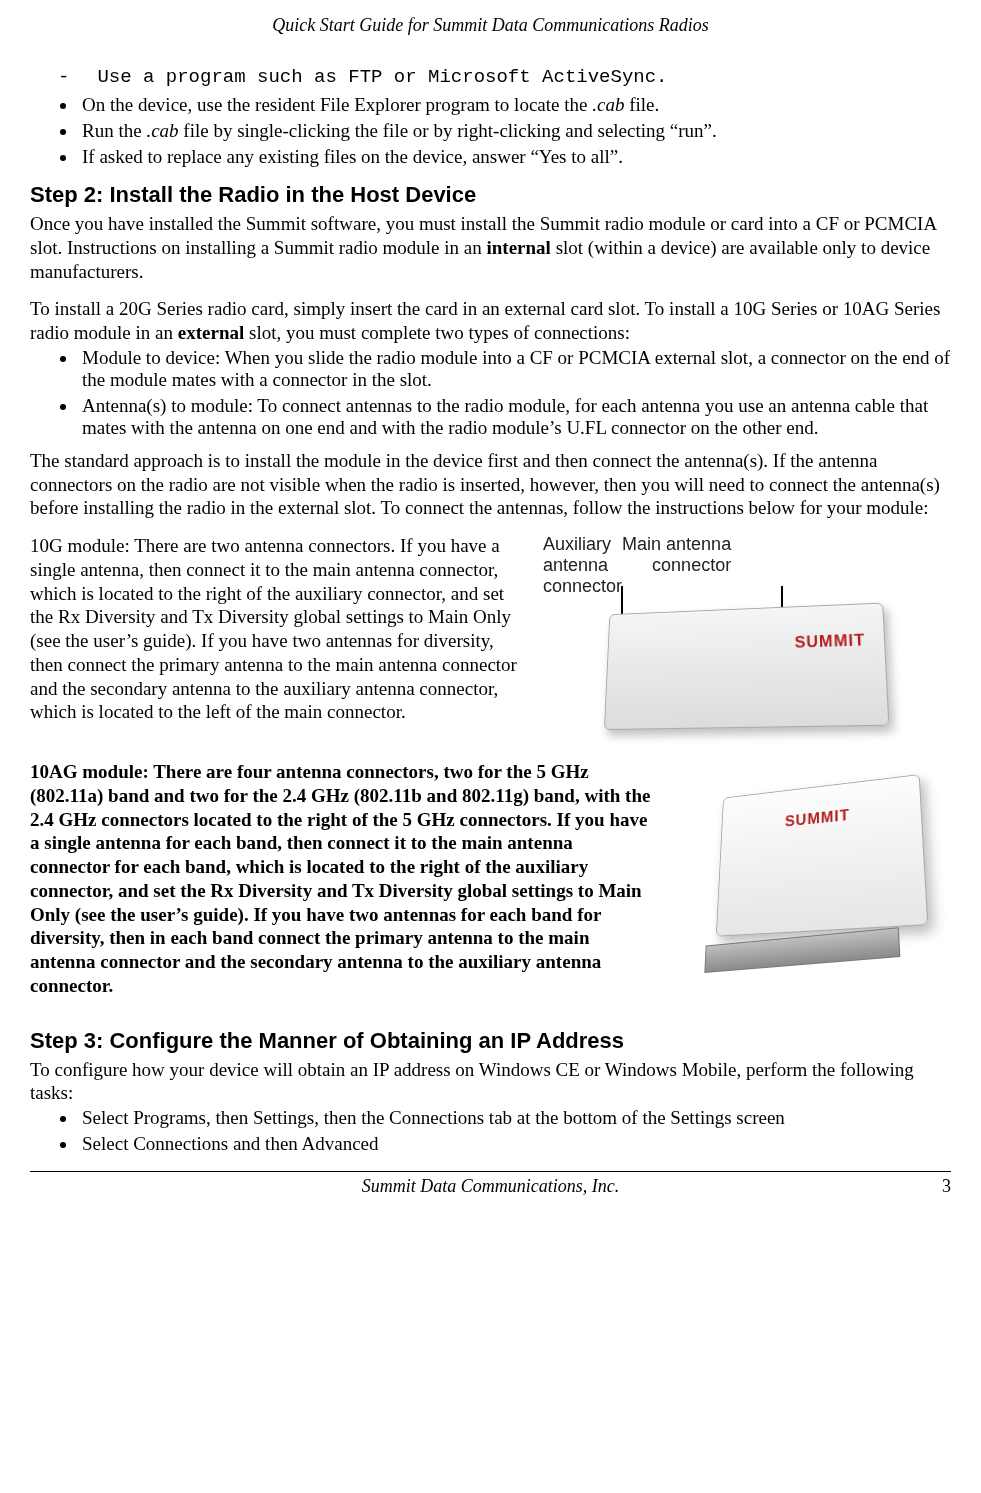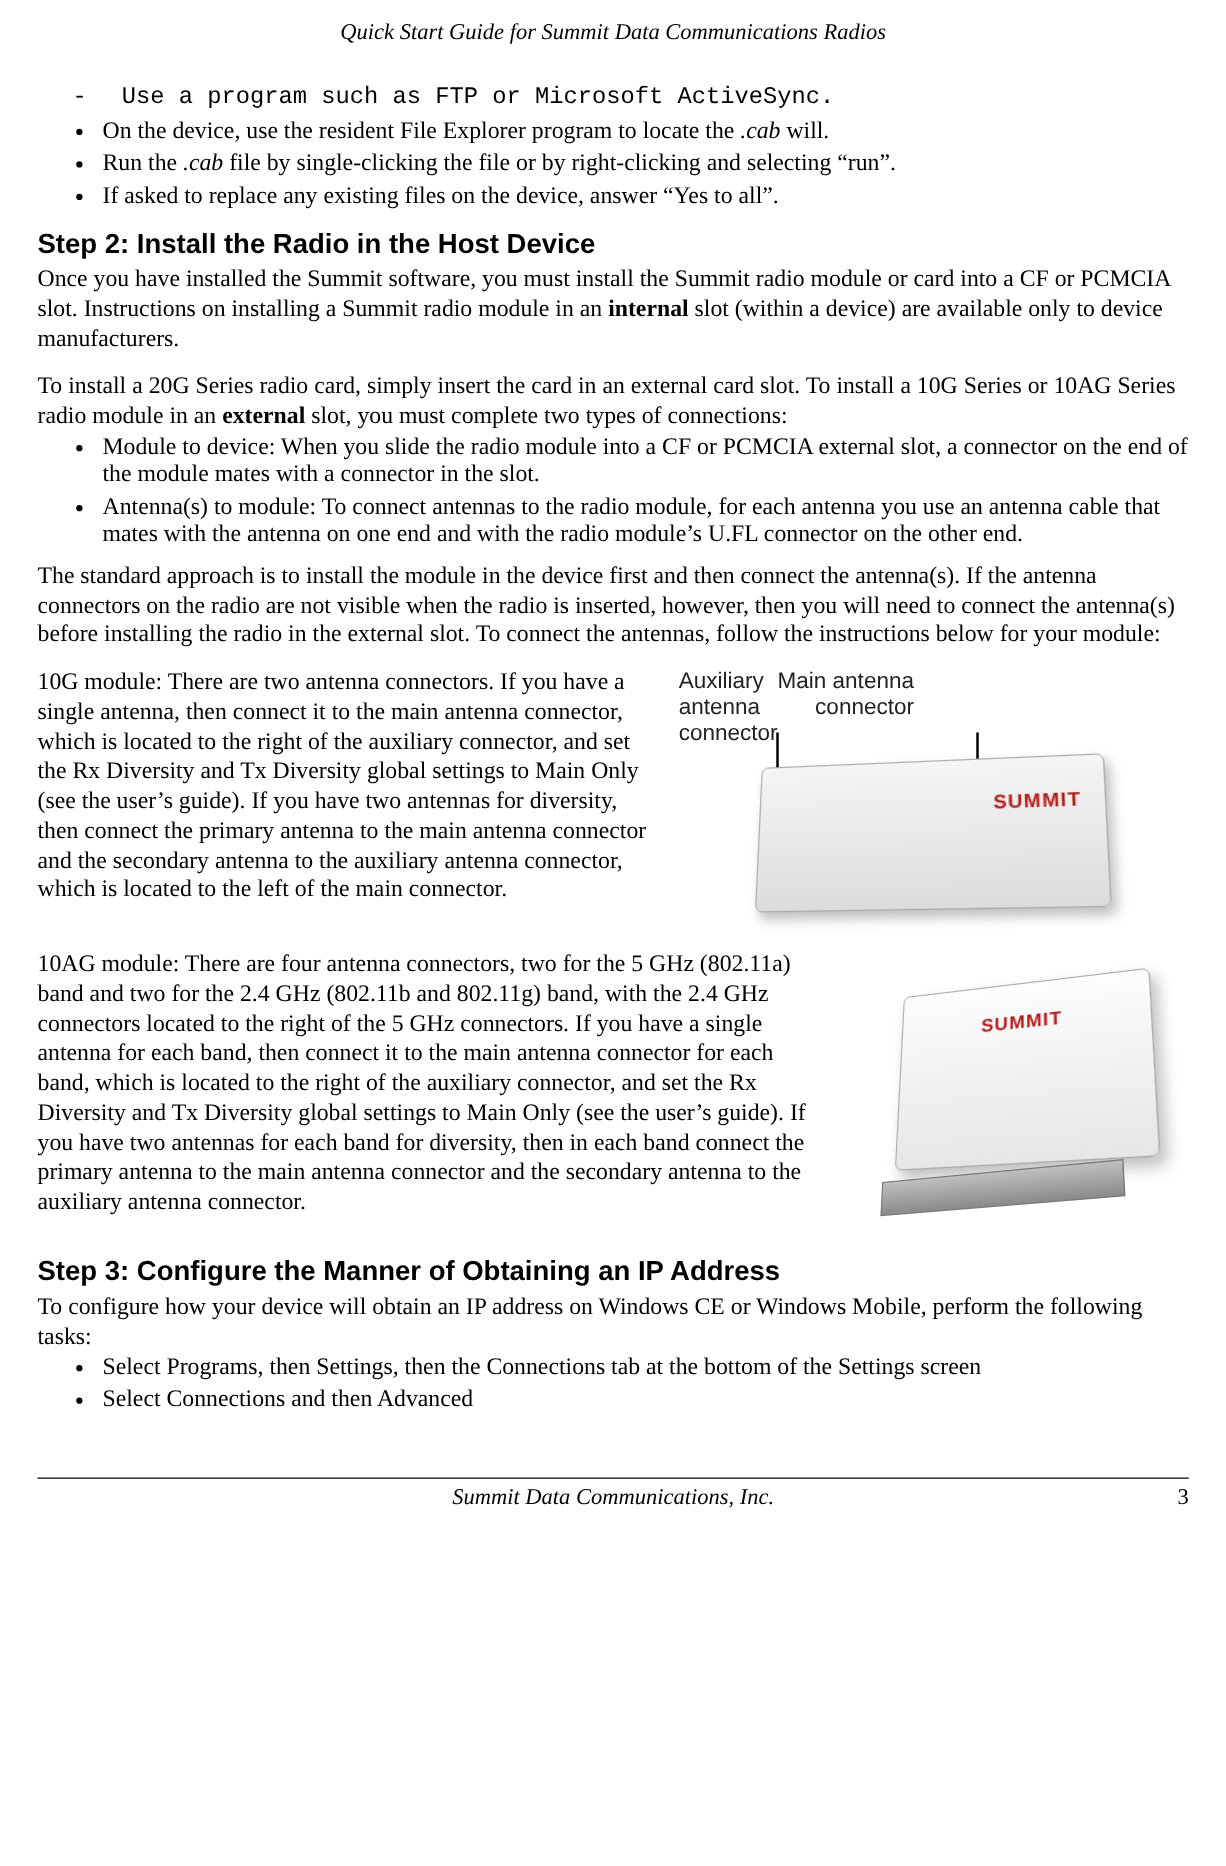--- a/index.html
+++ b/index.html
@@ -103,20 +103,21 @@
     position: absolute;
     background: #000;
   }
   .fig10g .l1 { left:90px; top:52px; width:2px; height:32px; }
   .fig10g .l2 { left:250px; top:52px; width:2px; height:32px; }
 
   .flex10ag {
     display: flex;
     gap: 25px;
     margin-bottom: 16px;
+    font-weight: bold;
   }
   .flex10ag .text { flex: 1 1 auto; }
 
   .fig10ag {
     width: 270px;
     height: 190px;
     flex: 0 0 auto;
     position: relative;
   }
   .fig10ag .card {
@@ -144,21 +145,21 @@
     position: absolute;
     left: 16px; bottom: -16px;
     width: 200px; height: 28px;
     background: linear-gradient(#bfbfbf,#8a8a8a);
     border: 1px solid #777;
     transform: perspective(600px) rotateX(18deg) rotateY(-16deg);
   }
 
   .footer-rule {
     border-top: 1px solid #000;
-    margin-top: 51px;
+    margin-top: 16px;
     padding-top: 4px;
     display: flex;
     justify-content: space-between;
     align-items: baseline;
   }
   .footer-center {
     flex: 1;
     text-align: center;
     font-style: italic;
     font-size: 18px;
@@ -176,21 +177,21 @@
 <div class="page">
 
   <div class="running-header">Quick Start Guide for Summit Data Communications Radios</div>
 
   <div class="sub-dash">
     <span>Use a program such as FTP or Microsoft ActiveSync.</span>
   </div>
 
   <ul class="bullets">
     <li>
-      <span>On the device, use the resident File Explorer program to locate the </span><span class="ital">.cab</span><span> will.</span>
+      <span>On the device, use the resident File Explorer program to locate the </span><span class="ital">.cab</span><span> file.</span>
     </li>
     <li>
       <span>Run the </span><span class="ital">.cab</span><span> file by single-clicking the file or by right-clicking and selecting “run”.</span>
     </li>
     <li>
       <span>If asked to replace any existing files on the device, answer “Yes to all”.</span>
     </li>
   </ul>
 
   <h2 class="step">Step 2: Install the Radio in the Host Device</h2>

